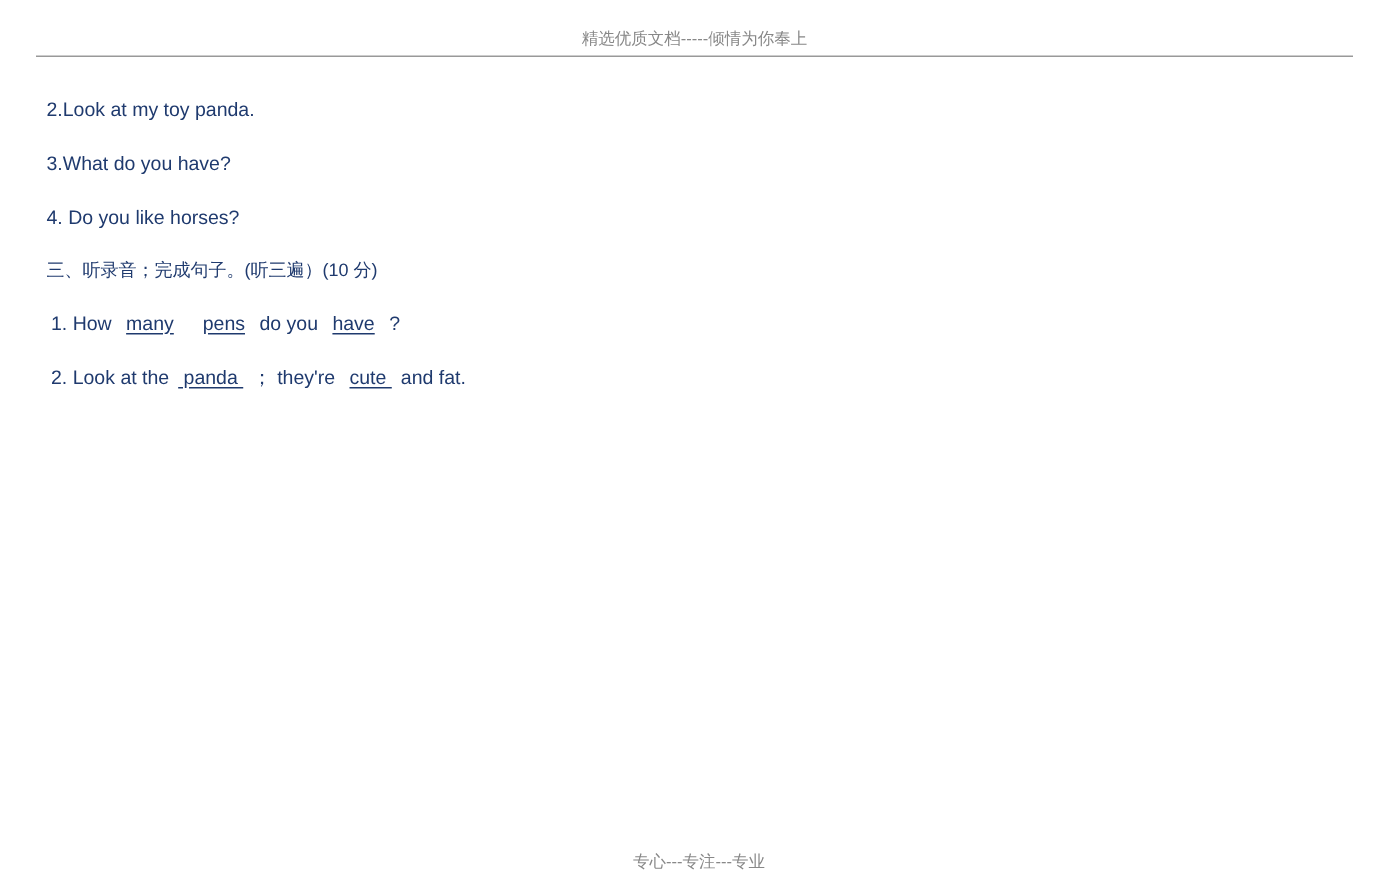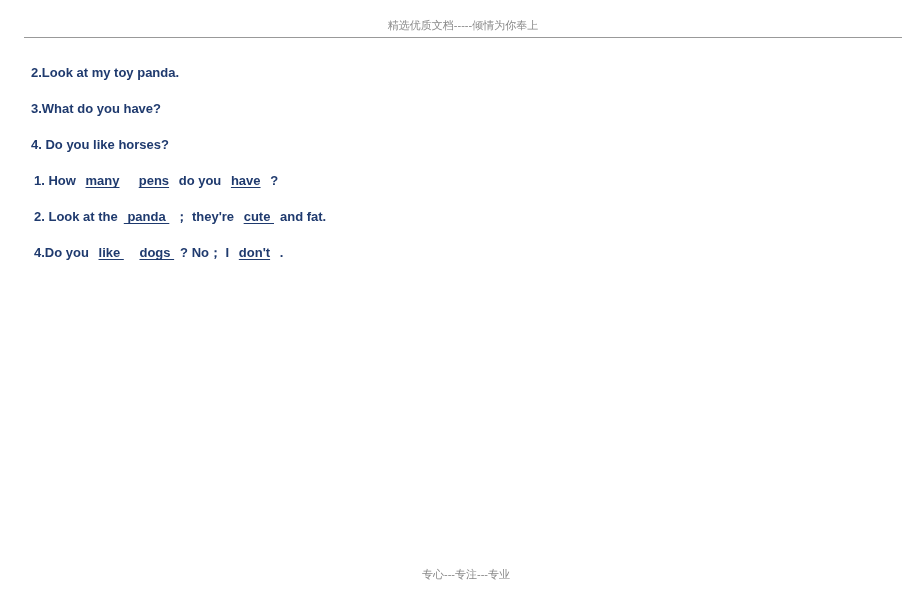--- a/index.html
+++ b/index.html
@@ -18,21 +18,21 @@
     padding-bottom: 4px;
   }
   .header-line {
     border: none;
     border-top: 1px solid #999999;
     margin: 0 18px 12px 18px;
   }
   .content {
     padding-left: 22px;
     color: #1f3a6e;
-    font-weight: bold;
+    font-weight: normal;
     font-size: 13px;
     line-height: 1.7;
   }
   .content .line { margin-bottom: 8px; }
   .section-title {
     font-size: 12px;
     margin-bottom: 8px;
   }
   .blank {
     text-decoration: underline;
@@ -54,43 +54,35 @@
 <body>
 
 <div class="header">精选优质文档-----倾情为你奉上</div>
 <hr class="header-line">
 
 <div class="content">
   <div class="line">2.Look at my toy panda.</div>
   <div class="line">3.What do you have?</div>
   <div class="line">4. Do you like horses?</div>
 
+  <div class="line section-title">三、听录音；完成句子。(听三遍）(10 分)</div>
 
   <div class="line">
     <span>1. How </span>
     <span class="blank">many</span>
     <span class="gap"></span>
     <span class="blank">pens</span>
     <span> do you </span>
     <span class="blank">have</span>
     <span> ?</span>
   </div>
 
   <div class="line">
     <span>2. Look at the</span><span class="blank"> panda </span>
     <span>；  they're </span>
     <span class="blank"> cute </span>
     <span> and fat.</span>
   </div>
 
 
-  <div class="line">
-    <span>4.Do you </span>
-    <span class="blank"> like </span>
-    <span class="gap"></span>
-    <span class="blank"> dogs </span>
-    <span> ? No； I </span>
-    <span class="blank">don't</span>
-    <span> .</span>
-  </div>
 </div>
 
 <div class="footer">专心---专注---专业</div>
 
 </body></html>

